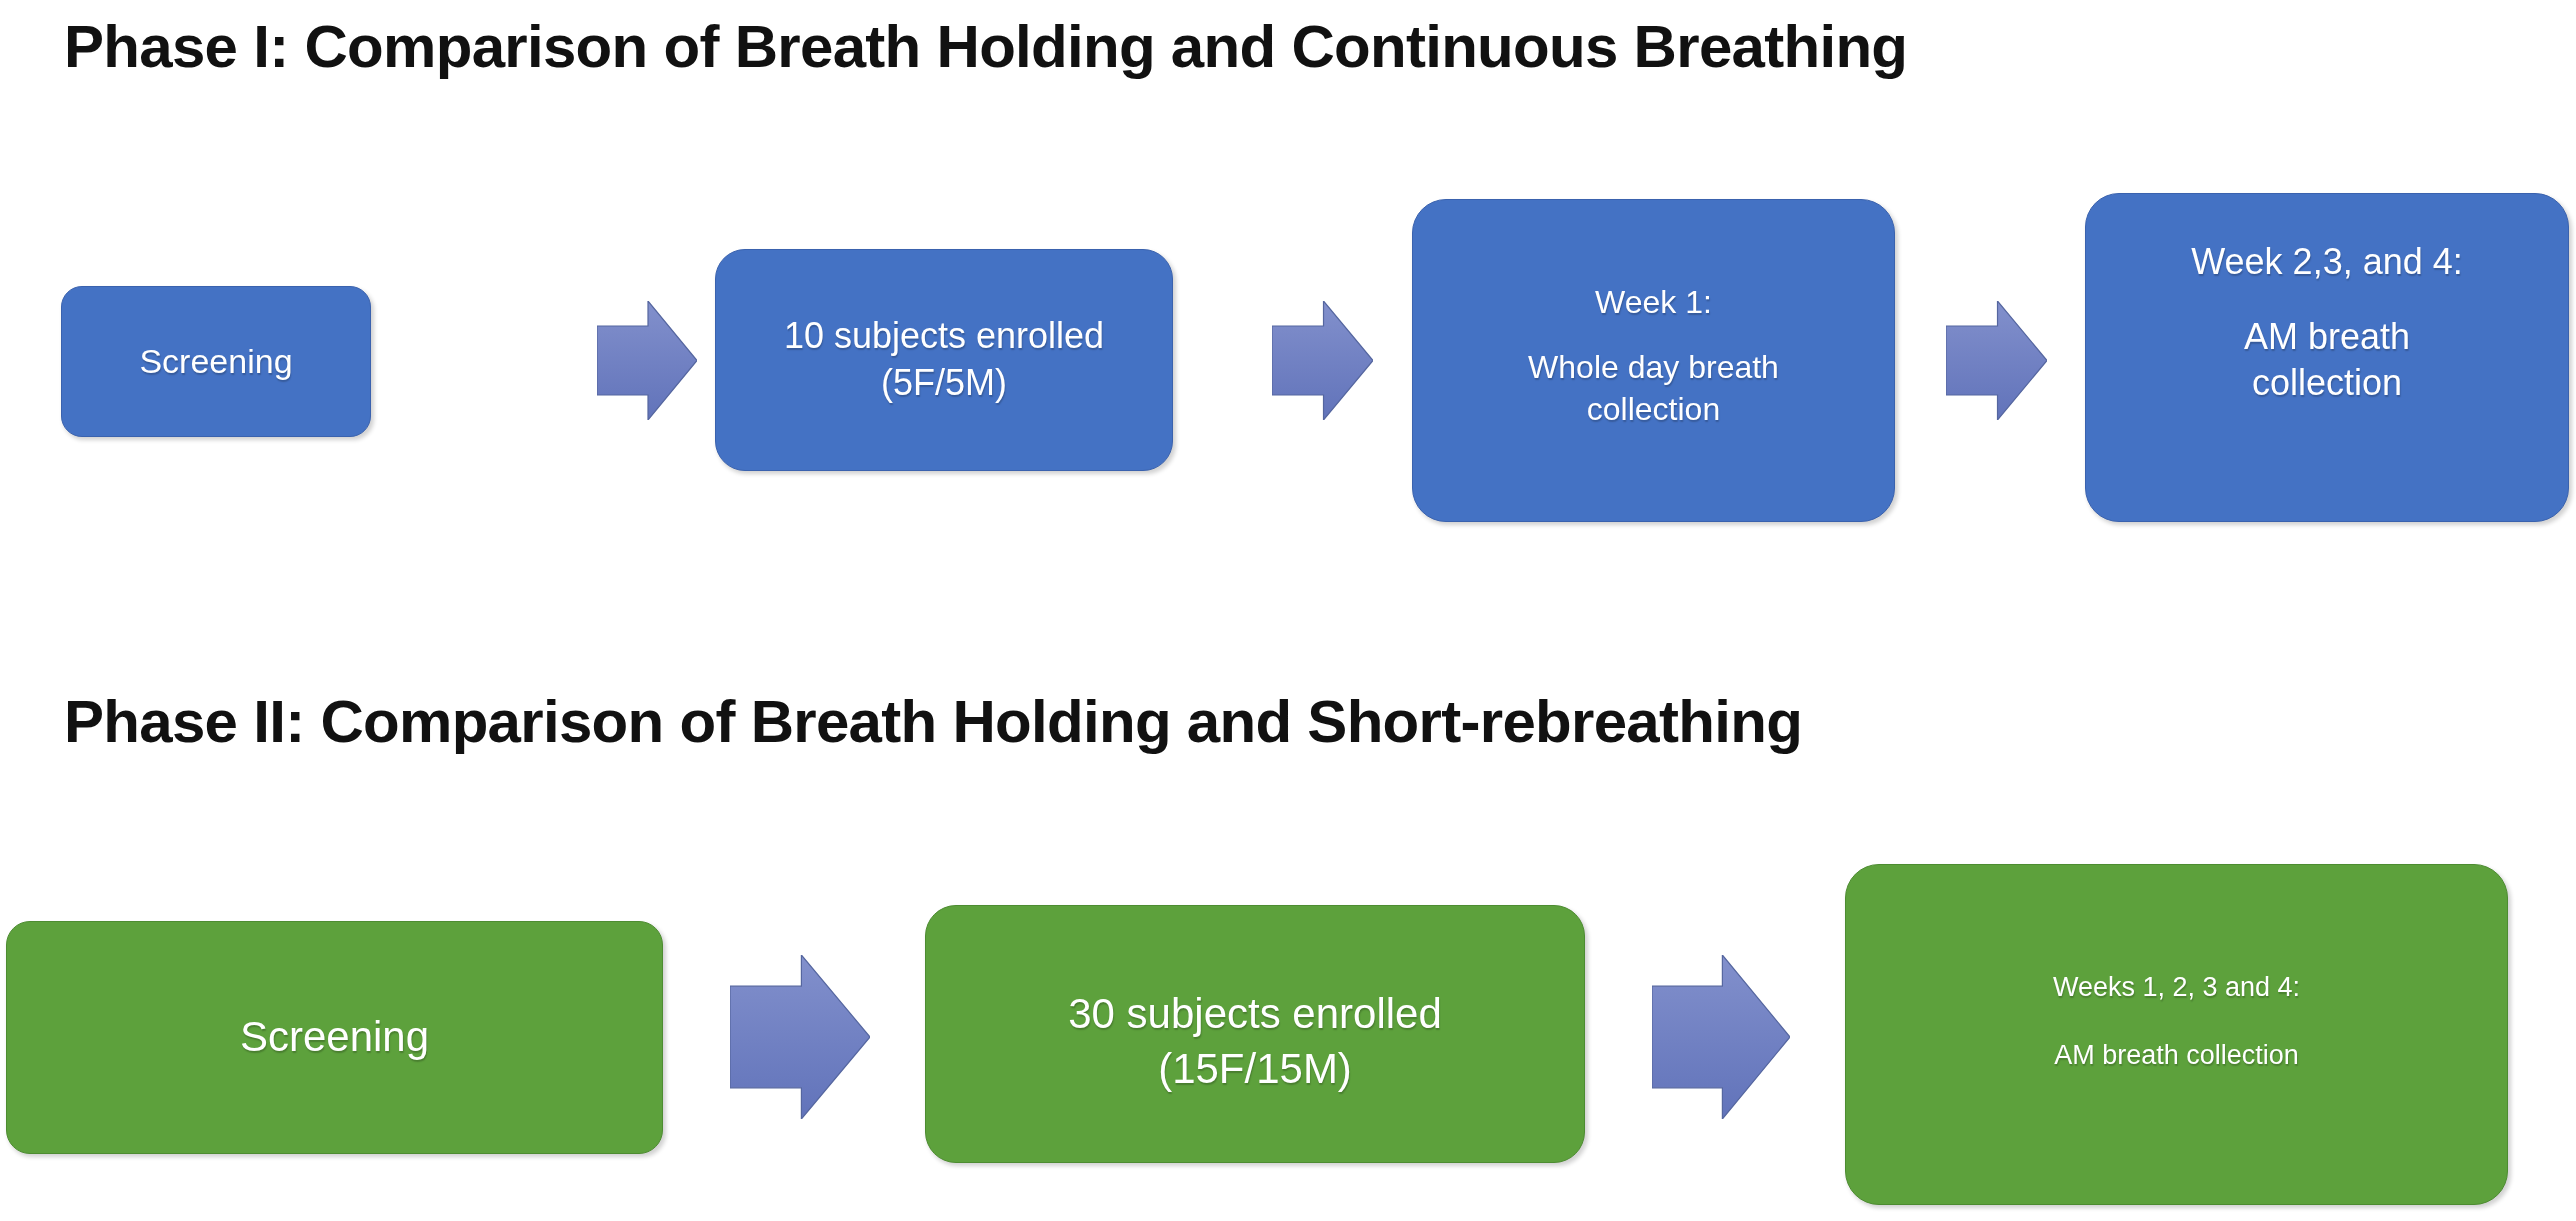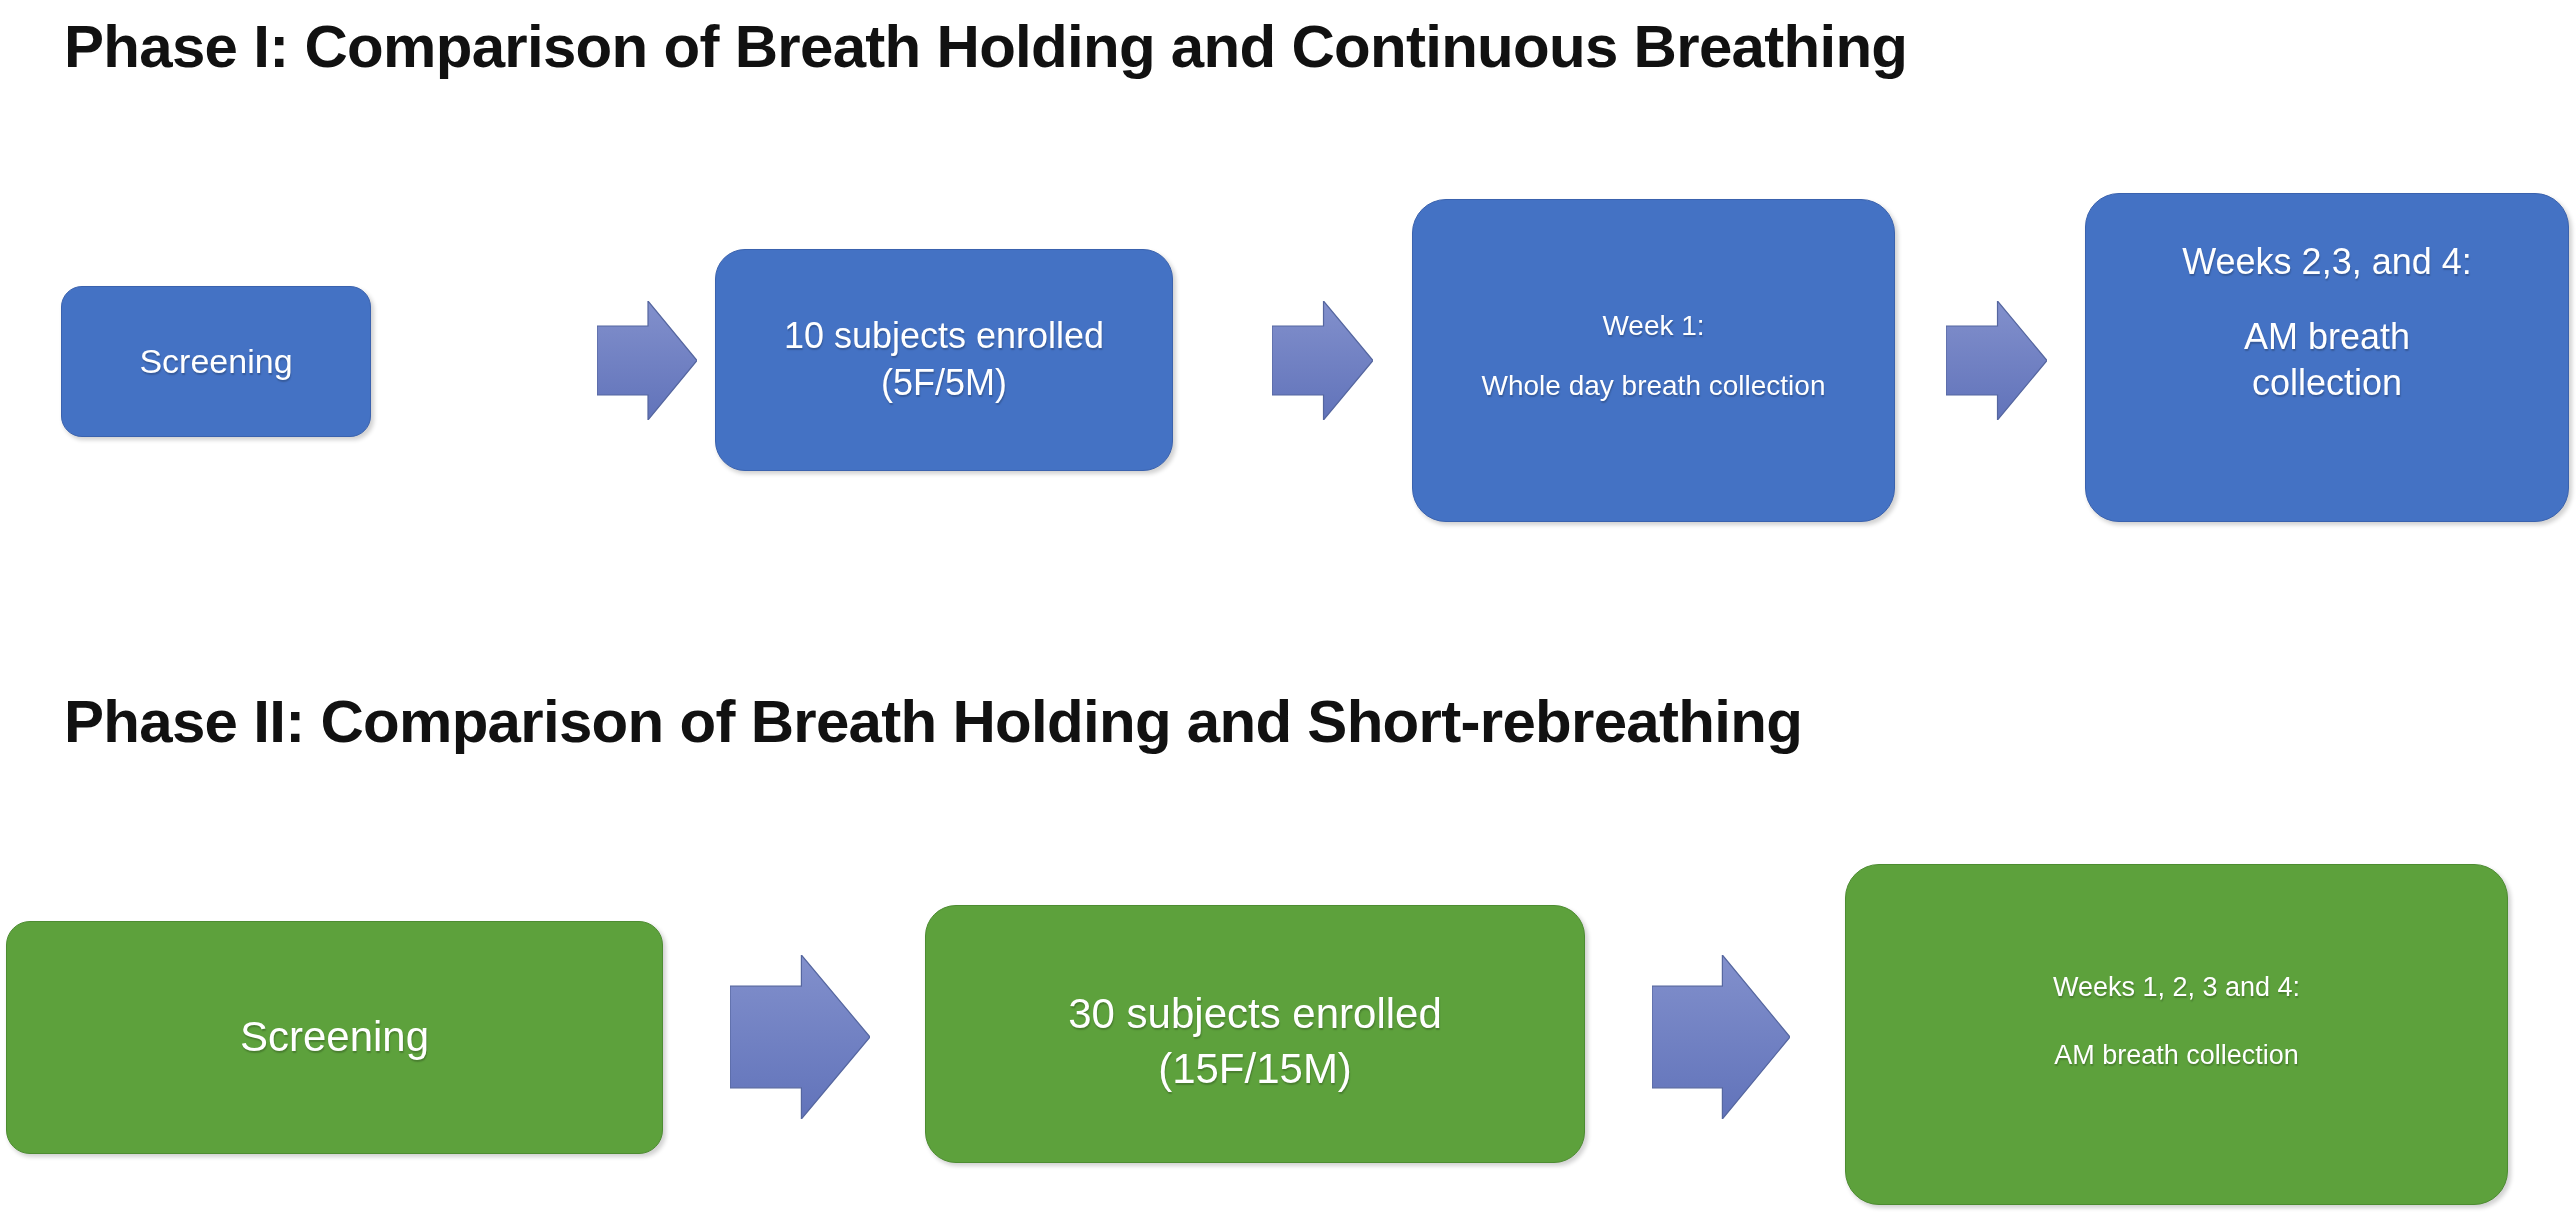--- a/index.html
+++ b/index.html
@@ -50,21 +50,21 @@
   }
   .box.green {
     background: var(--green, #5da13c);
     border: 1.5px solid var(--green-border, #4d8c31);
   }
 
   
   .b1 { left: 61px;  top: 286px; width: 310px; height: 151px; border-radius: 21px; font-size: 34px; }
   .b2 { left: 715px; top: 249px; width: 458px; height: 222px; border-radius: 30px; font-size: 36px; justify-content: center; }
   .b2 .txt { max-width: 321px; }
-  .b3 { left: 1412px; top: 199px; width: 483px; height: 323px; border-radius: 34px; font-size: 28px; padding-bottom: 9px; }
+  .b3 { left: 1412px; top: 199px; width: 483px; height: 323px; border-radius: 34px; font-size: 32px; padding-bottom: 9px; }
   .b3 .p2 { max-width: 344px; margin-top: 24px; }
   .b4 { left: 2085px; top: 193px; width: 484px; height: 329px; border-radius: 34px; font-size: 36px; padding-bottom: 69px; }
   .b4 .p2 { max-width: 254px; margin-top: 28px; }
 
   
   .g1 { left: 6px;    top: 921px; width: 657px; height: 233px; border-radius: 24px; font-size: 42px; }
   .g2 { left: 925px; top: 905px; width: 660px; height: 258px; border-radius: 31px; font-size: 42px; }
   .g2 .txt { max-width: 538px; margin-top: 15px; }
   .g3 { left: 1845px; top: 864px; width: 663px; height: 341px; border-radius: 34px; font-size: 27px; padding-bottom: 25.4px; }
   .g3 .p2 { max-width: 314px; margin-top: 33px; }
@@ -114,21 +114,21 @@
   <div class="box blue b3">
     <div class="txt p1">Week 1:</div>
     <div class="txt p2">Whole day breath collection</div>
   </div>
 
   <svg class="arrow a3" viewBox="0 0 100 100" preserveAspectRatio="none">
     <polygon points="0,21 51,21 51,0 100,50 51,100 51,79 0,79" fill="url(#arrowGrad)" stroke="#55669f" stroke-width="1.2" vector-effect="non-scaling-stroke"></polygon>
   </svg>
 
   <div class="box blue b4">
-    <div class="txt p1">Weeks 2,3, and 4:</div>
+    <div class="txt p1">Week 2,3, and 4:</div>
     <div class="txt p2">AM breath collection</div>
   </div>
 
   <h1 class="title t2">Phase II: Comparison of Breath Holding and Short-rebreathing</h1>
 
   <div class="box green g1">
     <div class="txt">Screening</div>
   </div>
 
   <svg class="arrow ga1" viewBox="0 0 100 100" preserveAspectRatio="none">

